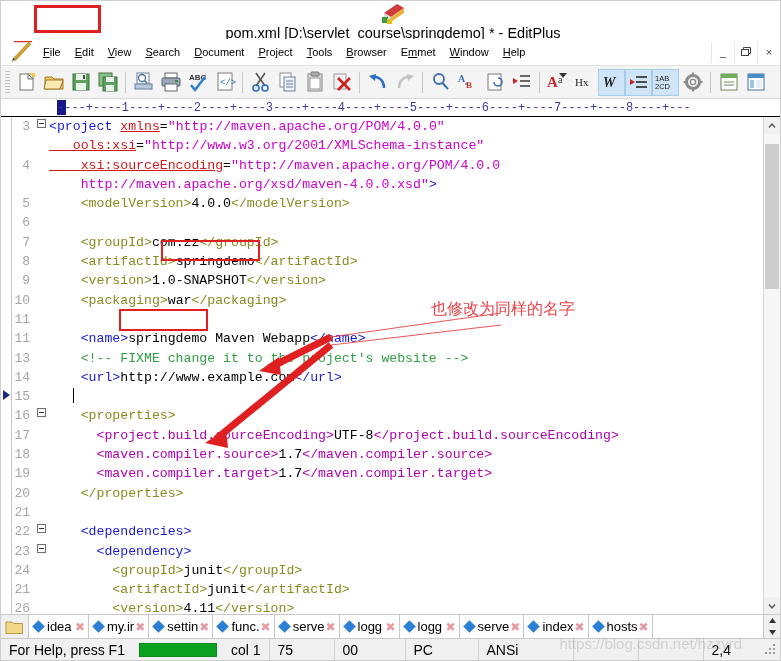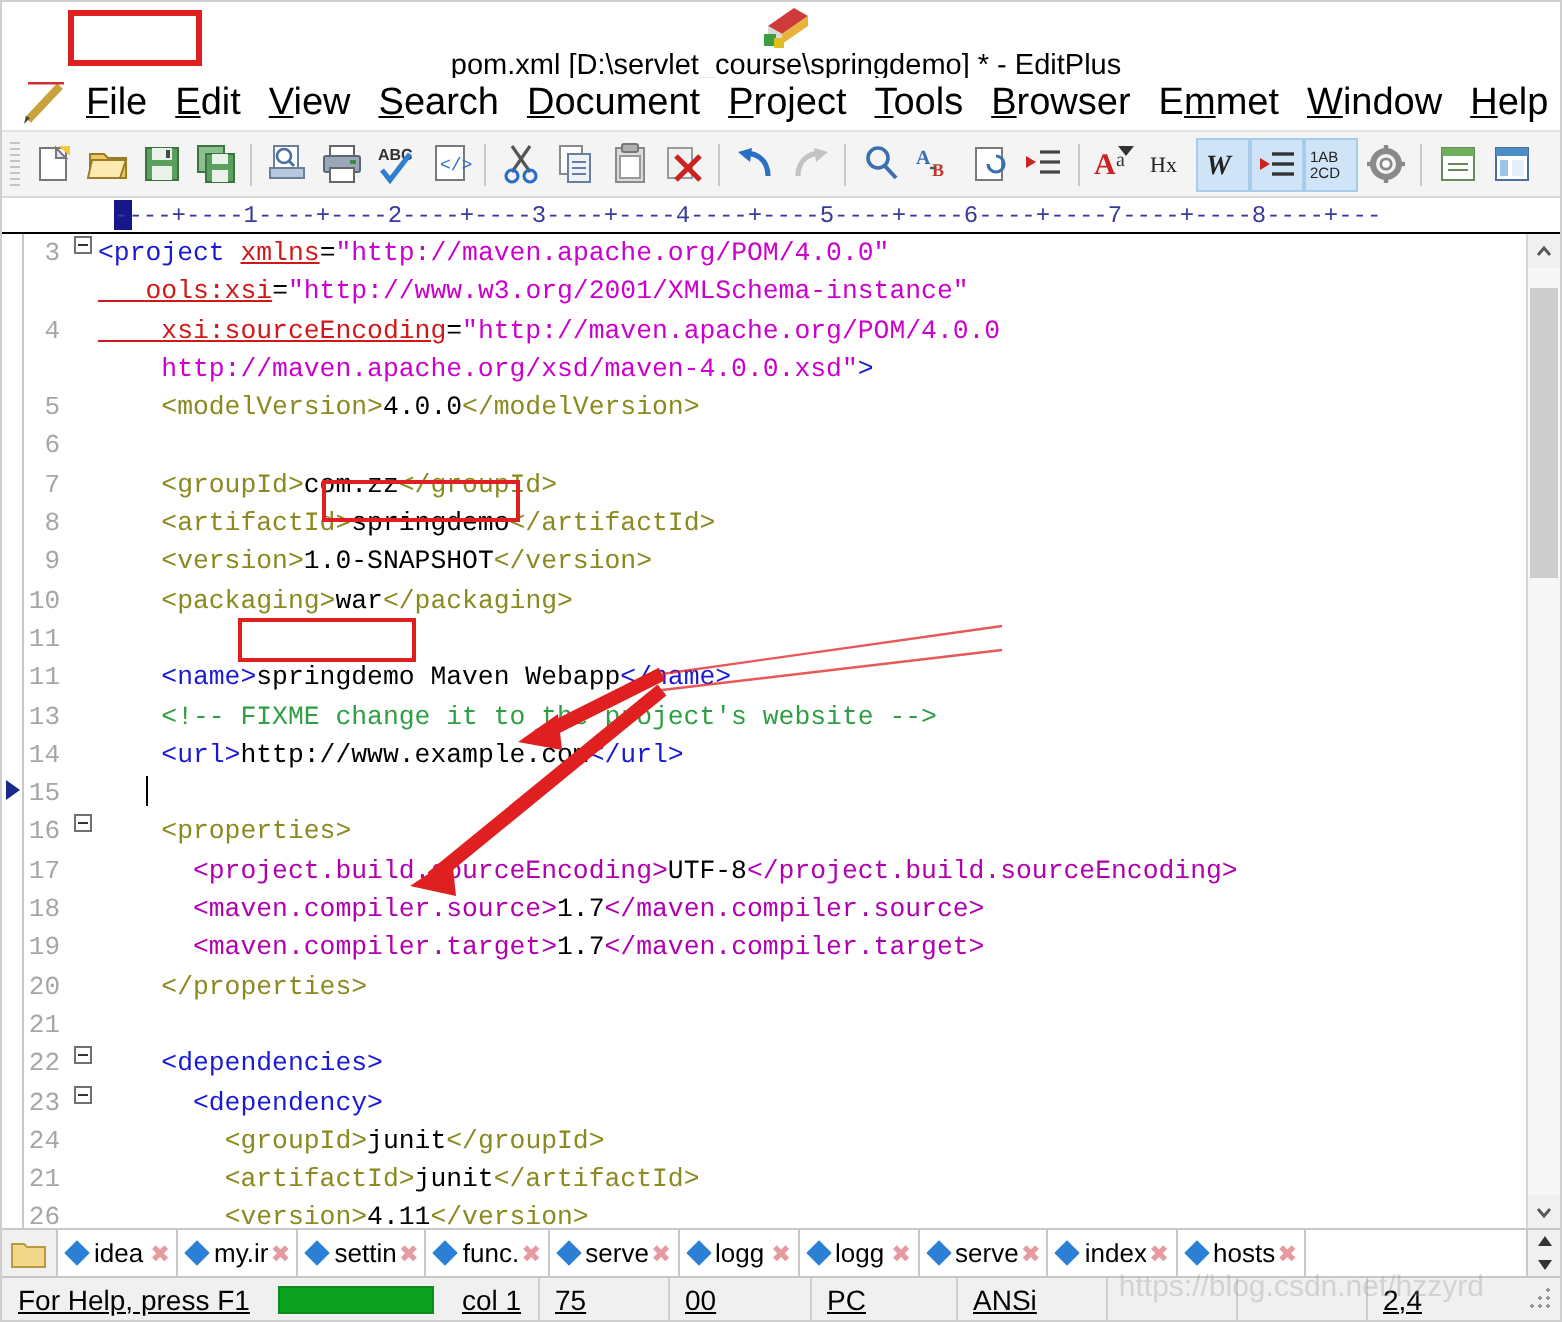--- a/index.html
+++ b/index.html
@@ -56,21 +56,21 @@
   
   .menubar {
     height: 27px; min-height: 27px;
     background: #ffffff;
     display: flex; align-items: center;
     border-bottom: 1px solid #e3e3e3;
     position: relative;
   }
   .menu-pencil { width: 26px; margin-left: 9px; flex:0 0 auto; position:relative; height:22px;}
   .menu-item {
-    font-size: 19px; color: #000;
+    font-size: 11px; color: #000;
     padding: 2px 7px;
     white-space: nowrap;
   }
   .menu-item u { text-decoration: underline; }
   .doc-controls { margin-left: auto; display: flex; }
   .doc-btn {
     width: 23px; height: 21px;
     display:flex; align-items:center; justify-content:center;
     font-size: 11px; color:#444;
     border-left: 1px solid #e6e6e6;
@@ -232,21 +232,21 @@
 
   
   .statusbar {
     height: 22px; min-height:22px;
     background:#f0f0f0;
     border-top:1px solid #c8c8c8;
     display:flex; align-items:center;
     font-size:14px; color:#000;
     position:relative;
   }
-  .sb-cell { padding: 0 8px; height:100%; display:flex; align-items:center; white-space:nowrap;text-decoration:underline;}
+  .sb-cell { padding: 0 8px; height:100%; display:flex; align-items:center; white-space:nowrap;}
   .sb-sep { width:1px; height:100%; background:#cfcfcf;}
   .sb-progress {
     width:78px; height:14px; background:#0ba020; margin: 0 6px;
     border:1px solid #0a8c1c;
   }
   .sb-grip {
     width:13px; height:13px; margin-left:auto; margin-right:3px;
     background-image:
       radial-gradient(circle 1px at 2px 10px, #9a9a9a 99%, transparent),
       radial-gradient(circle 1px at 6px 10px, #9a9a9a 99%, transparent),
@@ -573,20 +573,21 @@
 
         <path d="M330 228 L215 322" stroke="#e02020" stroke-width="7" fill="none"></path>
         <polygon points="204,326 225,312 227,331" fill="#e02020"></polygon>
 
         <path d="M330 220 L500 196" stroke="#e02020" stroke-width="1.2" fill="none" opacity="0.75"></path>
         <path d="M330 228 L500 208" stroke="#e02020" stroke-width="1.2" fill="none" opacity="0.75"></path>
       </svg>
 
       <div class="annot annot-box" style="left:160px; top:123px; width:99px; height:21px;"></div>
       <div class="annot annot-box" style="left:118px; top:192px; width:89px; height:22px;"></div>
+      <div class="annot annot-text" style="left:430px; top:182px;">也修改为同样的名字</div>
     </div>
 
     <div class="vscroll">
       <div class="vs-btn">
         <svg width="10" height="10" viewBox="0 0 10 10">
             <polyline points="2,6.5 5,3 8,6.5" fill="none" stroke="#555" stroke-width="1.4"></polyline>
           </svg>
       </div>
       <div class="vs-track">
         <div class="vs-thumb"></div>
@@ -675,21 +676,21 @@
     <div class="sb-cell">For Help, press F1</div>
     <div class="sb-progress"></div>
     <div class="sb-cell">col 1</div>
     <div class="sb-sep"></div>
     <div class="sb-cell" style="width:64px">75</div>
     <div class="sb-sep"></div>
     <div class="sb-cell" style="width:70px">00</div>
     <div class="sb-sep"></div>
     <div class="sb-cell" style="width:72px">PC</div>
     <div class="sb-sep"></div>
-    <div class="sb-cell" style="width:74px">ANSi</div>
+    <div class="sb-cell" style="width:94px">ANSi</div>
     <div class="sb-sep"></div>
     <div class="sb-cell" style="width:64px"></div>
     <div class="sb-sep"></div>
     <div class="sb-cell" style="width:64px"></div>
     <div class="sb-sep"></div>
     <div class="sb-cell">2,4</div>
     <div class="sb-grip"></div>
     <div class="watermark">https://blog.csdn.net/hzzyrd</div>
   </div>
 

